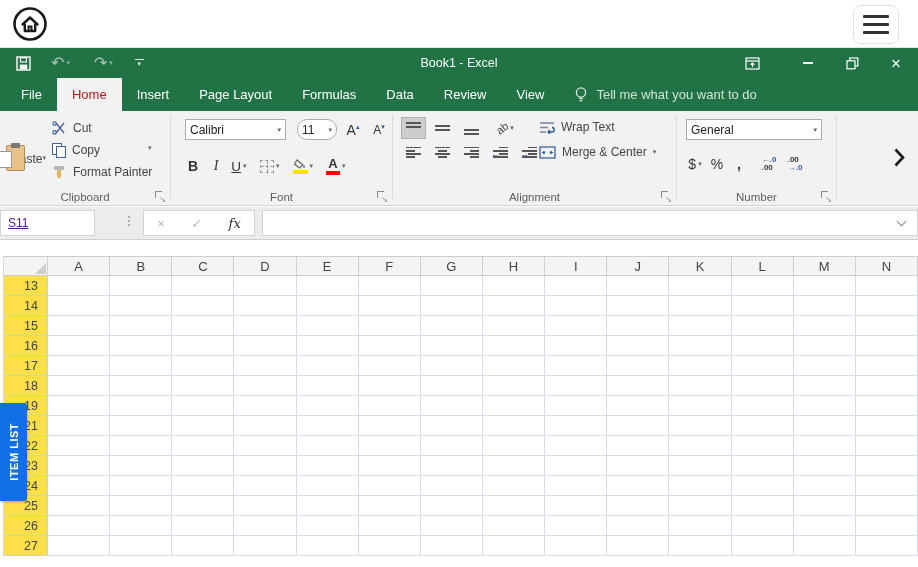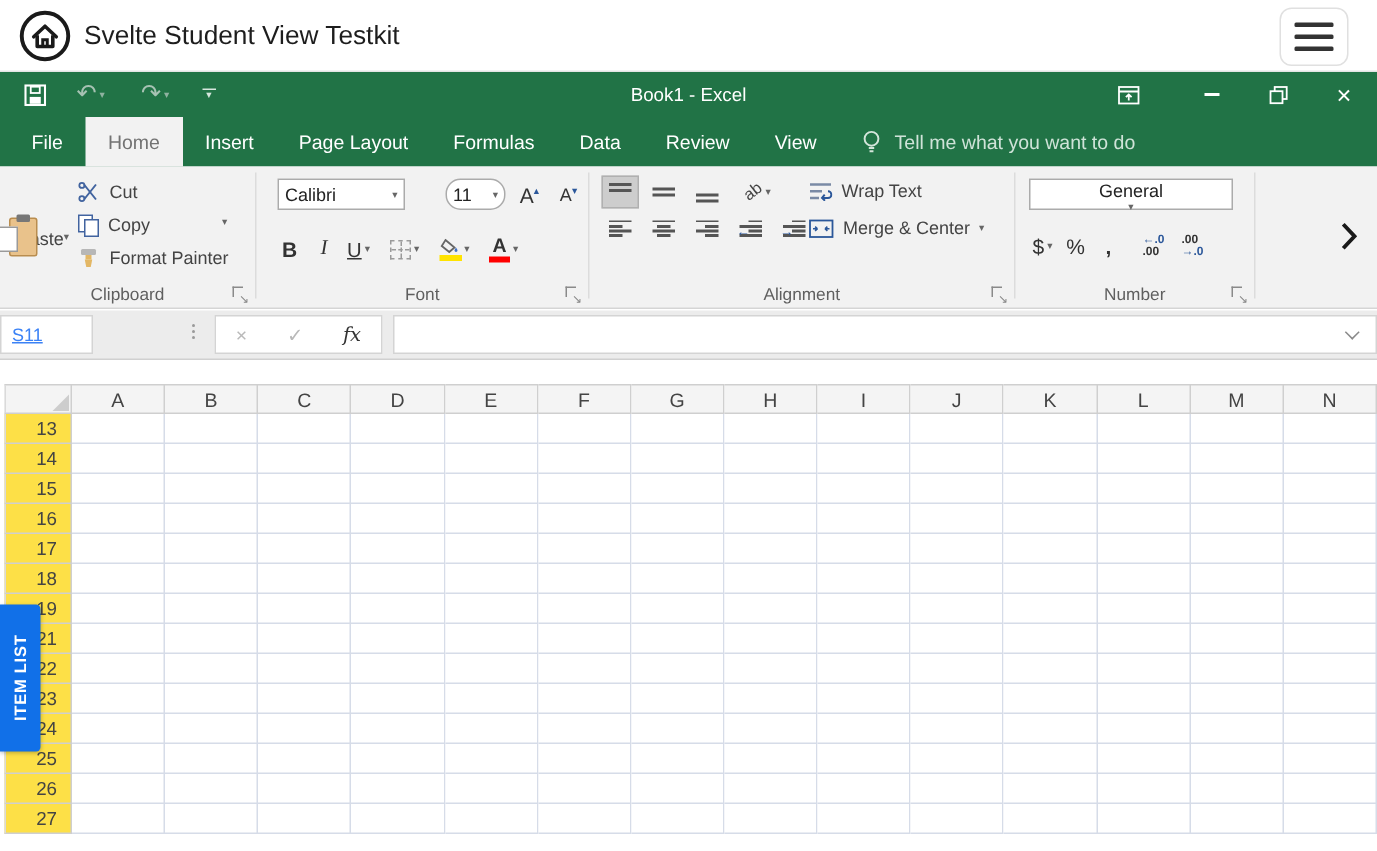--- a/index.html
+++ b/index.html
@@ -35,21 +35,21 @@
     color:#fff; cursor:pointer; }
   .min-glyph { display:block; width:10px; height:1.5px; background:#fff; }
   .close-glyph { font-size:17px; line-height:17px; }
 
   
   .xl-tabs { position:absolute; left:0; top:78px; width:918px; height:33px; background:#217346;
     display:flex; align-items:stretch; padding-left:6px; }
   .rtabs { display:flex; }
   .rtab { padding:0 15px; display:flex; align-items:center; color:#fff; font-size:13px;
     cursor:pointer; white-space:nowrap; }
-  .rtab.active { background:#f2f2f2; color:#737373; }
+  .rtab.active { background:#f2f2f2; color:#b91c1c; }
   .tellme { display:flex; align-items:center; margin-left:14px; gap:7px; cursor:pointer; }
   .tellme-text { color:#cfe3d8; font-size:13px; }
 
   
   .xl-ribbon { position:absolute; left:0; top:111px; width:918px; height:95px;
     background:#f2f2f2; border-bottom:1px solid #d5d5d5; font-size:12px; color:#444; }
   .gsep { position:absolute; top:4px; bottom:6px; width:1px; background:#dcdcdc; }
   .grp-label { position:absolute; bottom:2px; left:0; right:0; text-align:center;
     color:#5f5f5f; font-size:11.5px; }
   .launcher { position:absolute; right:5px; bottom:4px; width:10px; height:10px; cursor:pointer; }
@@ -78,21 +78,21 @@
     background:#fff; border:1px solid #41639f; }
   .copy-icon:after { content:""; position:absolute; left:4px; top:3px; width:8px; height:10px;
     background:#fff; border:1px solid #41639f; }
   .copy-caret { position:absolute; left:148px; top:33px; cursor:pointer; }
 
   
   .grp-font { position:absolute; left:171px; top:0; width:221px; height:100%; }
   .combo { background:#fff; border:1px solid #ababab; display:flex; align-items:center;
     height:21px; padding:0 4px; cursor:pointer; }
   .combo .cval { flex:1; font-size:12px; color:#222; }
-  .font-name { position:absolute; left:14px; top:8px; width:85px; }
+  .font-name { position:absolute; left:14px; top:8px; width:101px; }
   .font-size { position:absolute; left:126px; top:8px; width:40px;border-radius:10px; }
   .fsz-btn { position:absolute; top:8px; width:24px; height:21px; display:flex; align-items:center;
     justify-content:center; font-size:14px; color:#333; cursor:pointer; }
   .fsz-btn .up:after { content:"▴"; font-size:7px; color:#2b579a; vertical-align:super; }
   .fsz-btn .dn:after { content:"▾"; font-size:7px; color:#2b579a; vertical-align:super; }
   .font-row2 { position:absolute; left:12px; top:44px; display:flex; align-items:center; gap:3px; }
   .fbtn { min-width:20px; height:22px; display:flex; align-items:center; justify-content:center;
     gap:2px; cursor:pointer; padding:0 2px; }
   .b-lbl { font-weight:bold; font-size:14px; color:#333; }
   .i-lbl { font-style:italic; font-family:"Liberation Serif", serif; font-size:14px; color:#333; }
@@ -122,34 +122,34 @@
   .ha i:nth-child(even) { width:62%; }
   .orient { font-size:11px; color:#444; transform:rotate(-38deg); display:inline-block; }
   .indent { position:relative; }
   .indent .arr { position:absolute; left:-2px; top:2px; font-size:9px; color:#2b579a; font-weight:bold; }
   .wrap-btn, .merge-btn { position:absolute; left:146px; display:flex; align-items:center; gap:6px;
     cursor:pointer; white-space:nowrap; }
   .wrap-btn { top:9px; } .merge-btn { top:34px; }
 
   
   .grp-number { position:absolute; left:677px; top:0; width:159px; height:100%; }
-  .num-combo { position:absolute; left:9px; top:8px; width:136px;flex-direction:column; }
+  .num-combo { position:absolute; left:9px; top:8px; width:136px; }
   .num-row2 { position:absolute; left:10px; top:42px; display:flex; align-items:center; gap:6px; }
   .nbtn { display:flex; align-items:center; justify-content:center; gap:2px; min-width:16px;
     height:22px; cursor:pointer; font-size:14px; color:#333; }
   .dec2 { display:flex; flex-direction:column; font-size:8px; line-height:8px; font-weight:bold;
     color:#333; }
   .dec2 .blue { color:#2b579a; }
   .ribbon-scroll { position:absolute; left:893px; top:36px; cursor:pointer; }
 
   
   .xl-formula { position:absolute; left:0; top:207px; width:918px; height:33px; background:#ececec;
     border-bottom:1px solid #d0d0d0; }
-  .name-box { position:absolute; left:0; top:3px; width:62px; height:26px; background:#fff;
-    border:1px solid #d4d4d4; font-size:12px; color:#3b82f6; display:flex; align-items:center;
+  .name-box { position:absolute; left:0; top:3px; width:95px; height:26px; background:#fff;
+    border:1px solid #d4d4d4; font-size:12px; color:#4c1d95; display:flex; align-items:center;
     padding-left:7px;text-decoration:underline; }
   .vdots { position:absolute; left:128px; top:9px; display:flex; flex-direction:column; gap:2px; }
   .vdots i { width:2px; height:2px; border-radius:50%; background:#9a9a9a; }
   .fx-box { position:absolute; left:143px; top:3px; width:112px; height:26px; background:#fff;
     border:1px solid #d4d4d4; display:flex; align-items:center; justify-content:space-around; }
   .fx-cancel, .fx-enter { color:#b9b9b9; font-size:13px; cursor:pointer; }
   .fx-lbl { font-family:"DejaVu Serif", serif; font-style:italic; font-size:13px; color:#333;
     cursor:pointer; }
   .formula-field { position:absolute; left:262px; top:3px; width:656px; height:26px; background:#fff;
     border:1px solid #d4d4d4; display:flex; align-items:center; padding:0 8px; font-size:12px;
@@ -187,21 +187,20 @@
 
 <div class="app-header">
   <div class="home-btn">
     <svg width="36" height="36" viewBox="0 0 36 36">
       <circle cx="18" cy="18" r="15.5" fill="none" stroke="#1a1a1a" stroke-width="2.6"></circle>
       <path d="M10.5 18.5 L18 11.5 L25.5 18.5" fill="none" stroke="#1a1a1a" stroke-width="2.4" stroke-linecap="round" stroke-linejoin="round"></path>
       <path d="M12.8 17.5 V25 H23.2 V17.5" fill="none" stroke="#1a1a1a" stroke-width="2.4" stroke-linejoin="round"></path>
       <path d="M16.5 25 V20.5 H19.5 V25" fill="none" stroke="#1a1a1a" stroke-width="2"></path>
     </svg>
   </div>
-  <div class="app-title">Svelte Student View Testkit</div>
   <div class="menu-btn">
     <i></i>
     <i></i>
     <i></i>
   </div>
 </div>
 
 <div class="xl-titlebar">
   <div class="qat">
     <div class="qat-btn">

